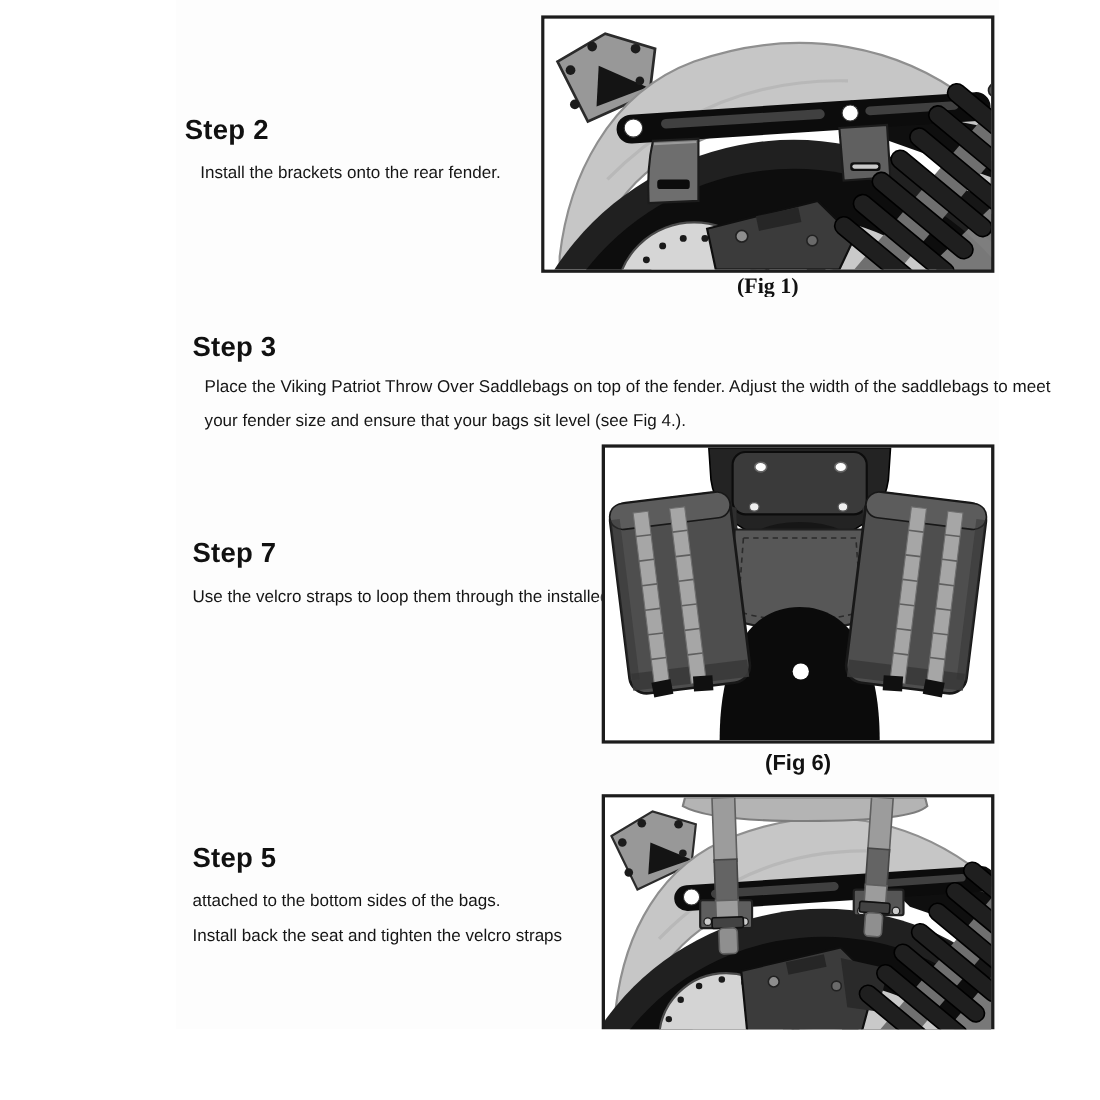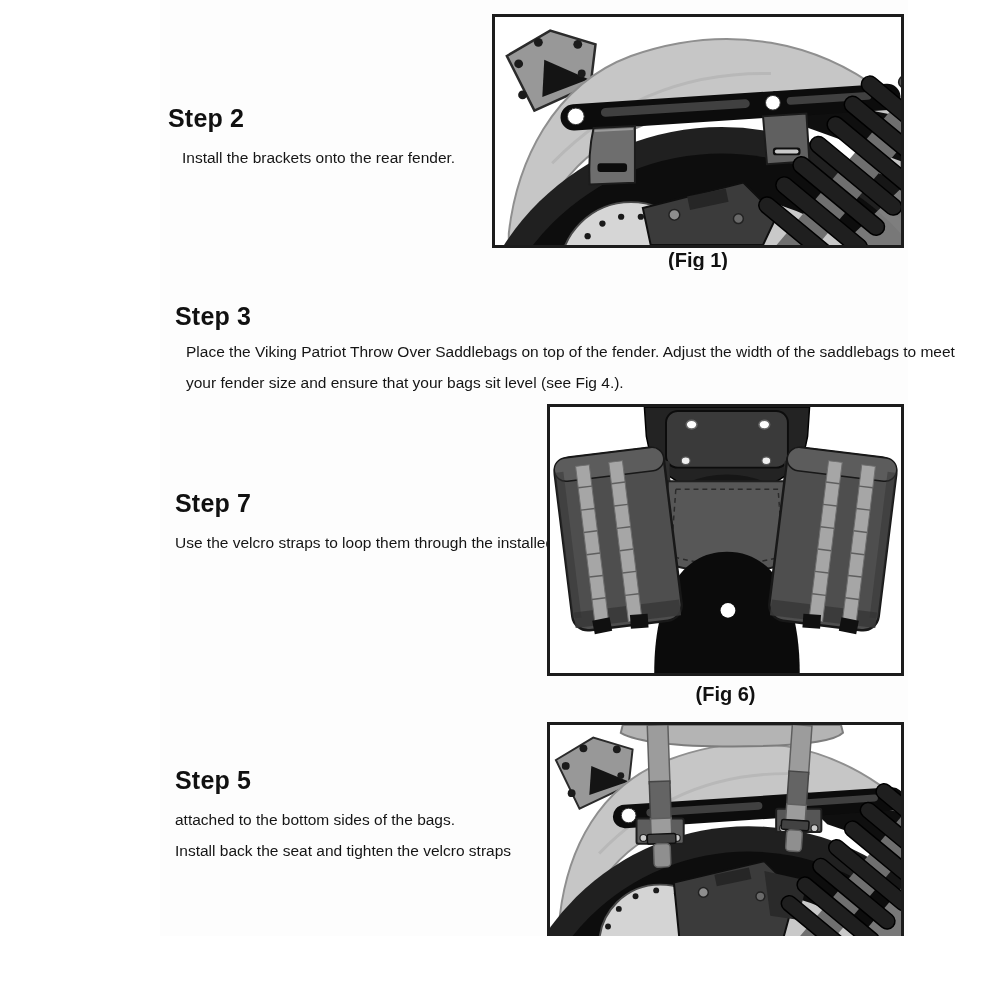--- a/index.html
+++ b/index.html
@@ -11,21 +11,21 @@
   .step-title{position:absolute;font-size:25px;font-weight:700;color:#111;letter-spacing:.2px;}
   .step-body{position:absolute;font-size:15.5px;line-height:31px;color:#151515;}
   .step-body div{white-space:nowrap;}
   .fig-frame{position:absolute;border:3px solid #1c1c1c;background:#fff;box-sizing:border-box;}
   .fig-frame svg{display:block;width:100%;height:100%;}
   .fig-caption{position:absolute;text-align:center;font-size:20px;font-weight:700;color:#111;}
   .clip-caption{height:21px;overflow:hidden;}
   
   #t2{left:168px;top:104px;} #b2{left:168px;top:142px;margin-left:14px;}
   #f1{left:492px;top:14px;width:412px;height:234px;}
-  #c1{left:492px;top:249px;width:412px;}
+  #c1{left:492px;top:249px;width:412px;font-family:Liberation Serif, serif;}
   #t3{left:175px;top:271px;margin-top:31px;} #b3{left:186px;top:308px;margin-top:28px;}
   #f2{left:547px;top:404px;width:357px;height:272px;}
   #c2{left:547px;top:683px;width:357px;}
   #t4{left:175px;top:489px;} #b4{left:175px;top:527px;}
   #f3{left:547px;top:722px;width:357px;height:224px;}
   #c3{left:547px;top:952px;width:357px;}
   #t5{left:175px;top:766px;} #b5{left:175px;top:804px;}
 </style>
 </head>
 <body>

